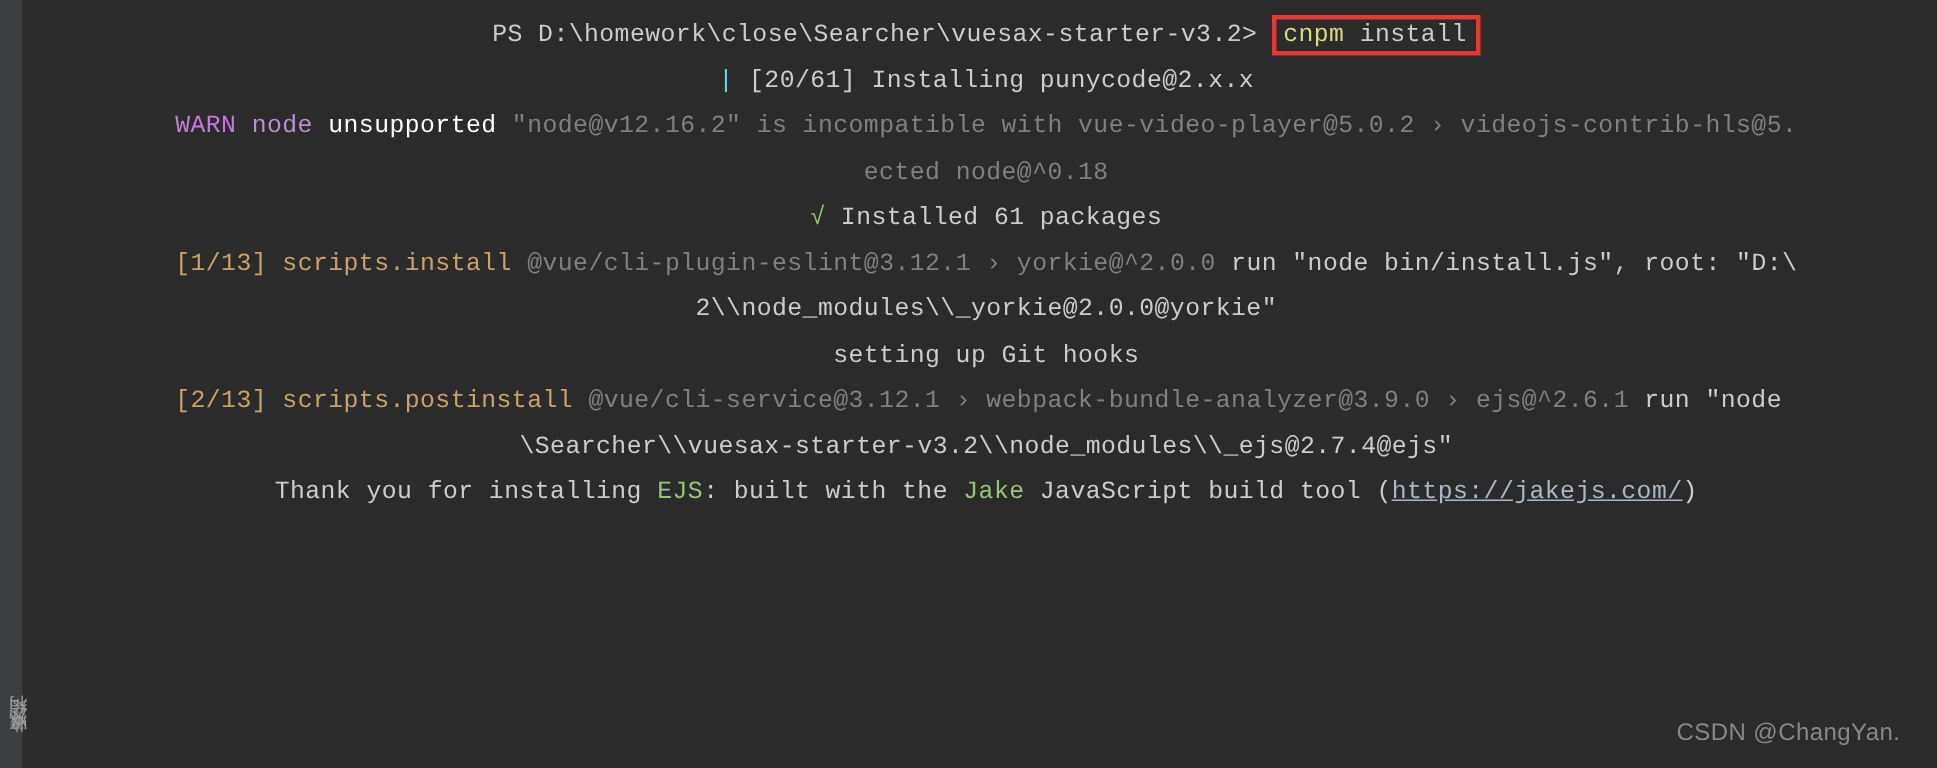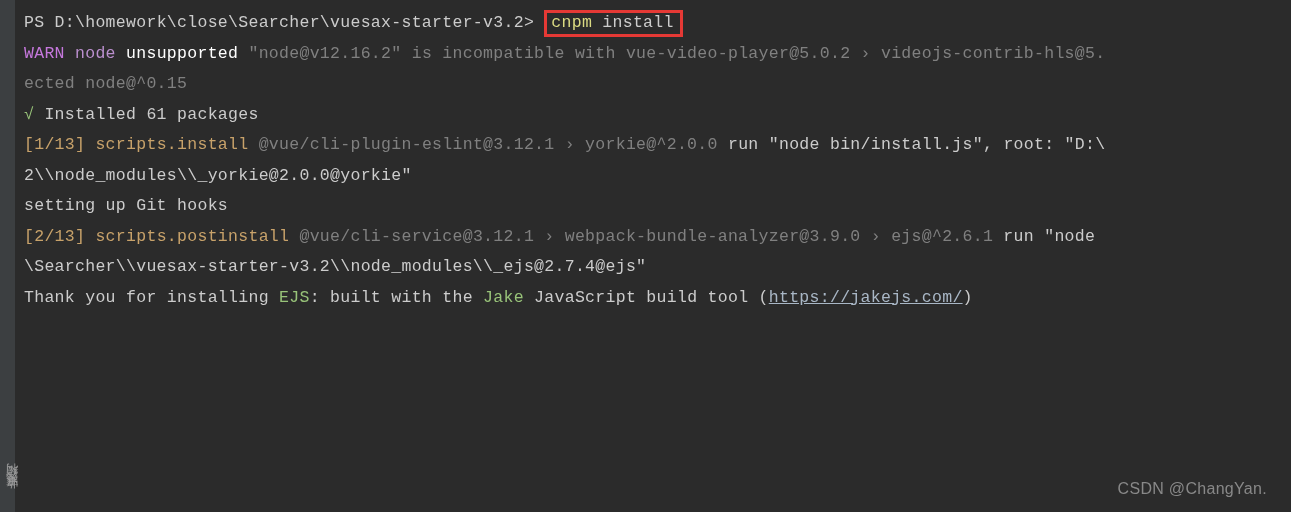--- a/index.html
+++ b/index.html
@@ -1,15 +1,15 @@
 <!DOCTYPE html>
 <html><head>
   <meta charset="utf-8">
   <style>
-    * { margin: 0; padding: 0; box-sizing: border-box; }
+    * { margin: 0; padding: 0; box-sizing: border-box; text-align: center; }
     body {
       background: #2b2b2b;
       font-family: "Consolas", "Courier New", monospace;
       font-size: 16.5px;
       line-height: 1.85;
       color: #a9b7c6;
       width: 1291px;
       height: 512px;
       padding: 8px 0 0 20px;
       position: relative;
@@ -73,24 +73,25 @@
 <body>
 
 <div class="sidebar">
   <span class="sidebar-text">收藏夹  结构</span>
 </div>
 
 <div class="content">
 
 <div class="line"><span class="prompt-ps">PS </span><span class="prompt-ps">D:\homework\close\Searcher\vuesax-starter-v3.2&gt;</span> <span class="cmd-highlight"><span class="cmd-yellow">cnpm </span><span class="normal">install</span></span></div>
 
+<div class="line"><span class="progress-bar">|</span><span class="normal"> [20/61] Installing punycode@2.x.x</span></div>
 
 <div class="line"><span class="warn">WARN</span><span class="warn-sub1"> node </span><span class="warn-sub2">unsupported</span><span class="string-grey"> "node@v12.16.2" is incompatible with vue-video-player@5.0.2 › videojs-contrib-hls@5.</span></div>
 
-<div class="line"><span class="string-grey">ected node@^0.15</span></div>
+<div class="line"><span class="string-grey">ected node@^0.18</span></div>
 
 <div class="line"><span class="check">√</span><span class="normal"> Installed 61 packages</span></div>
 
 
 <div class="line"><span class="bracket-yellow">[1/13]</span><span class="script-label"> scripts.install </span><span class="pkg-grey">@vue/cli-plugin-eslint@3.12.1 › yorkie@^2.0.0</span><span class="ok-white"> run "node bin/install.js", root: "D:\</span></div>
 
 <div class="line"><span class="ok-white">2\\node_modules\\_yorkie@2.0.0@yorkie"</span></div>
 
 <div class="line"><span class="normal">setting up Git hooks</span></div>
 

